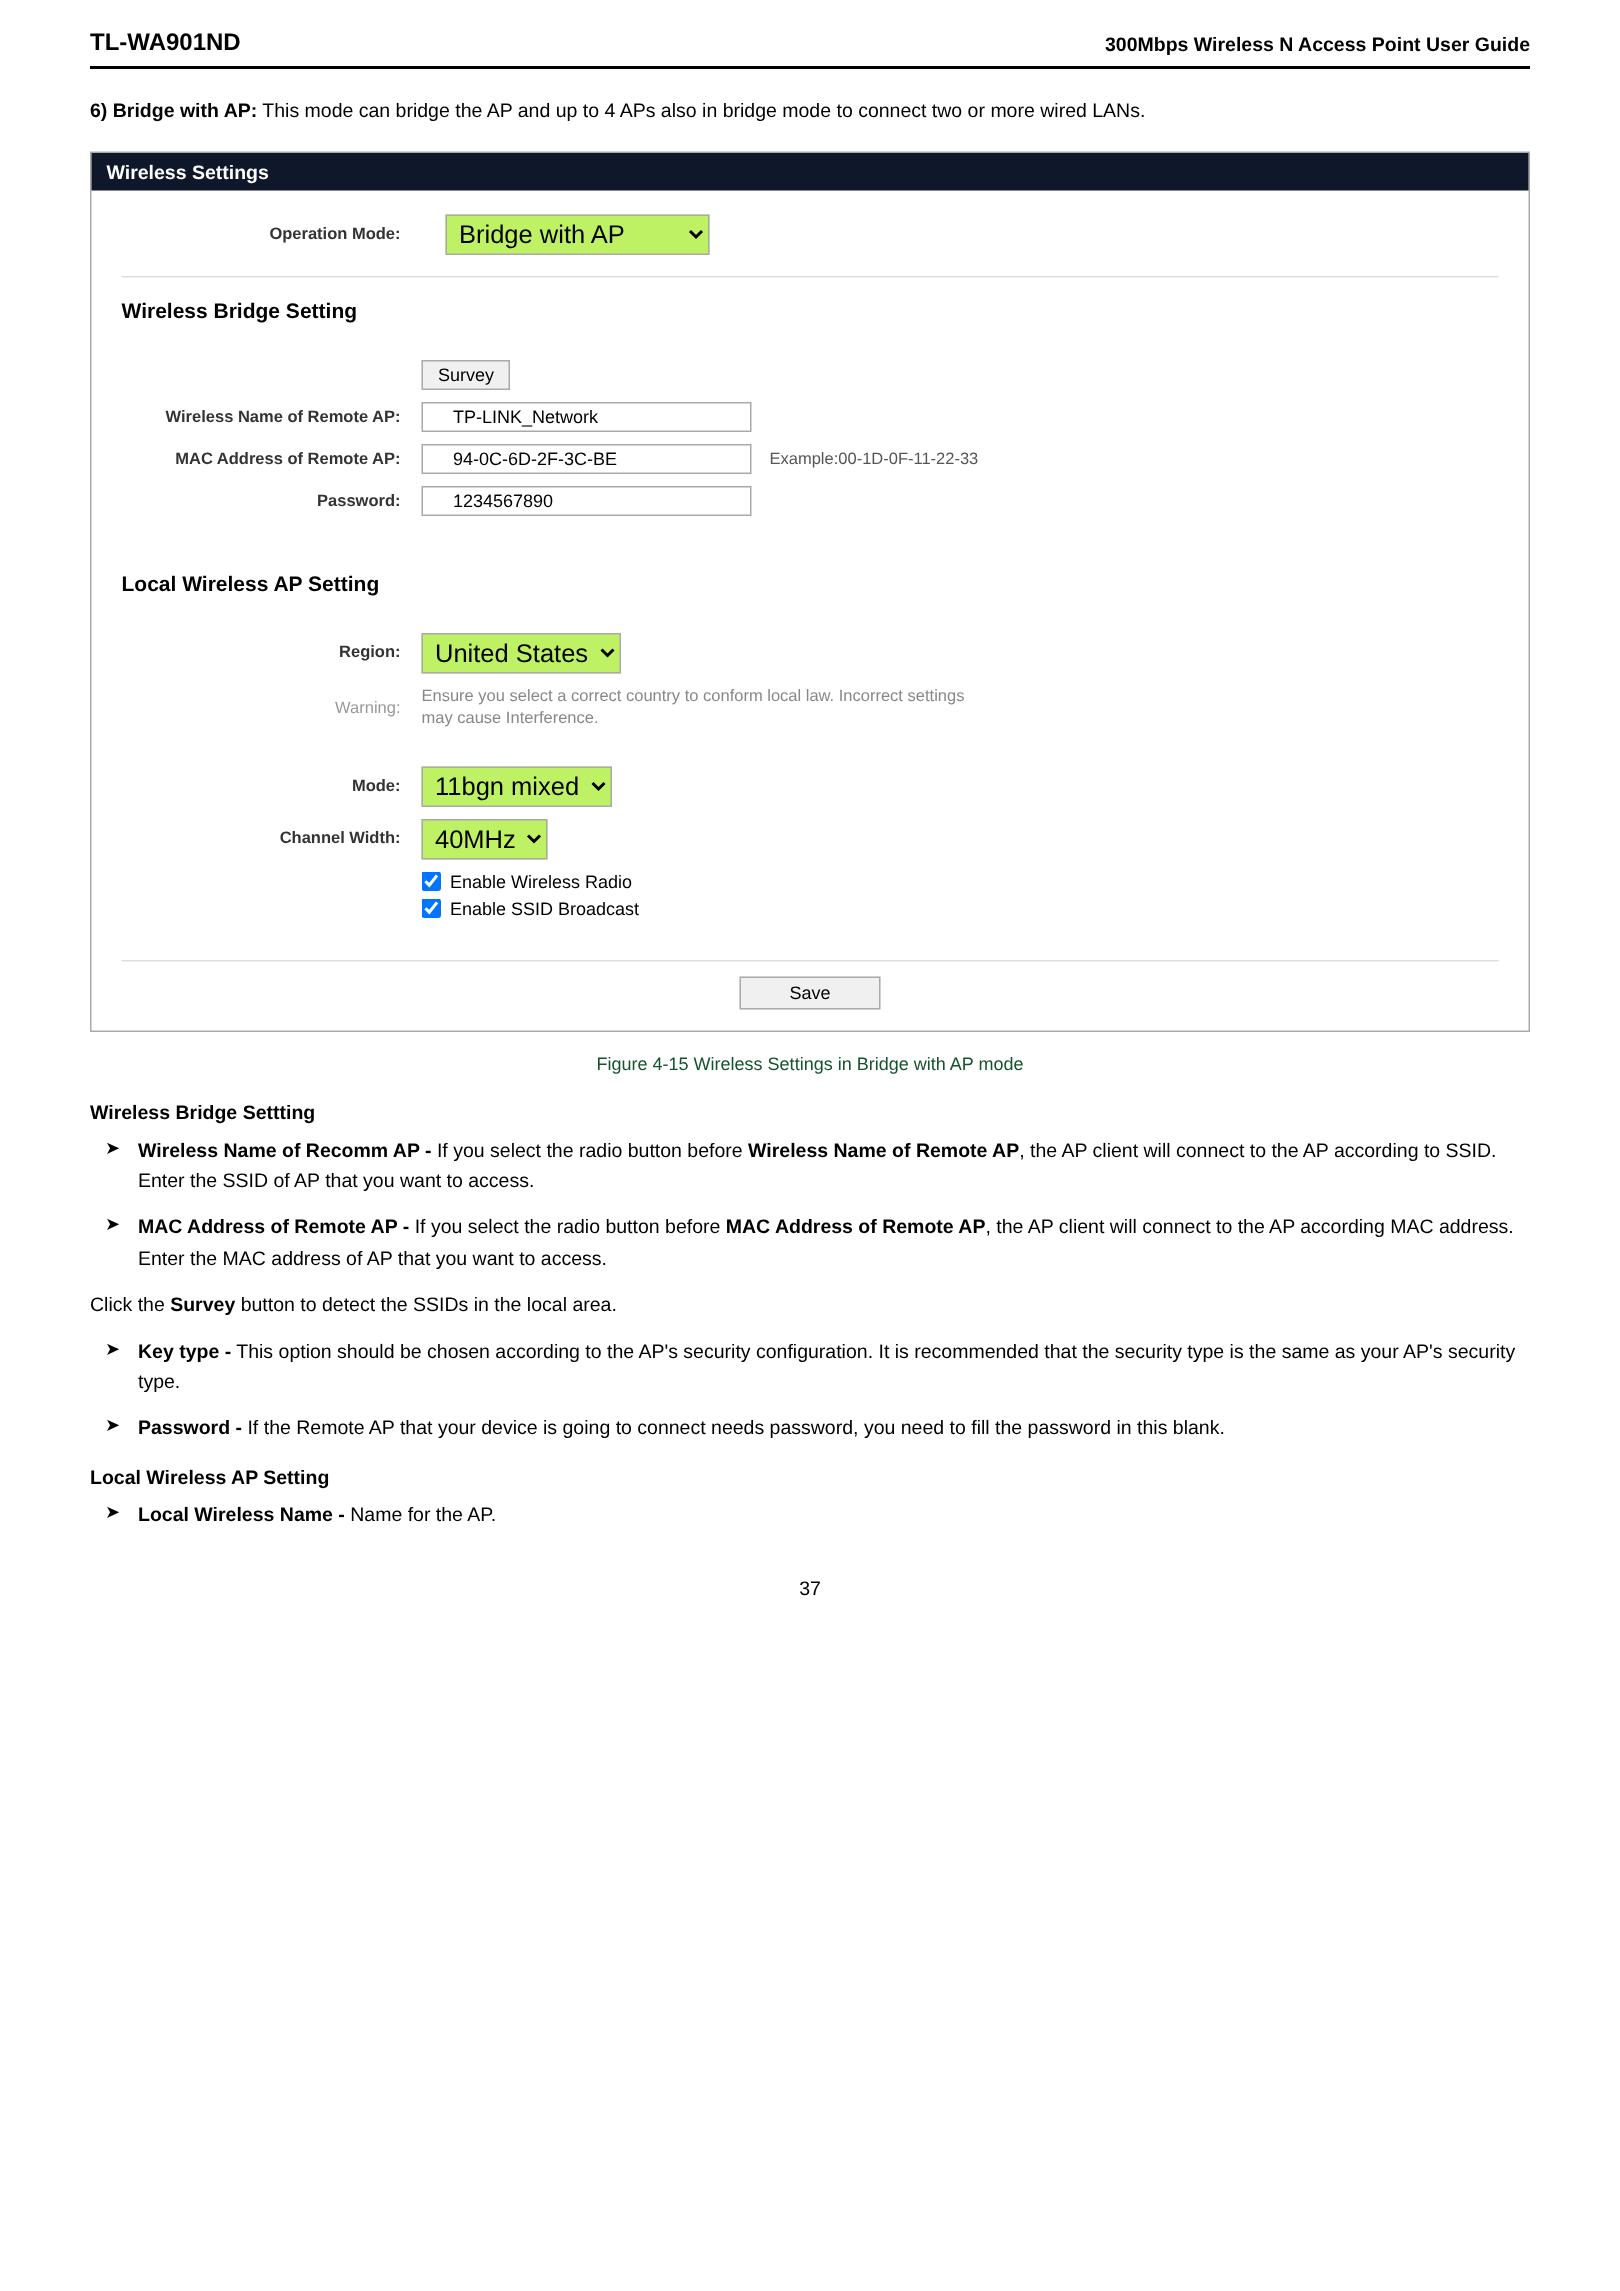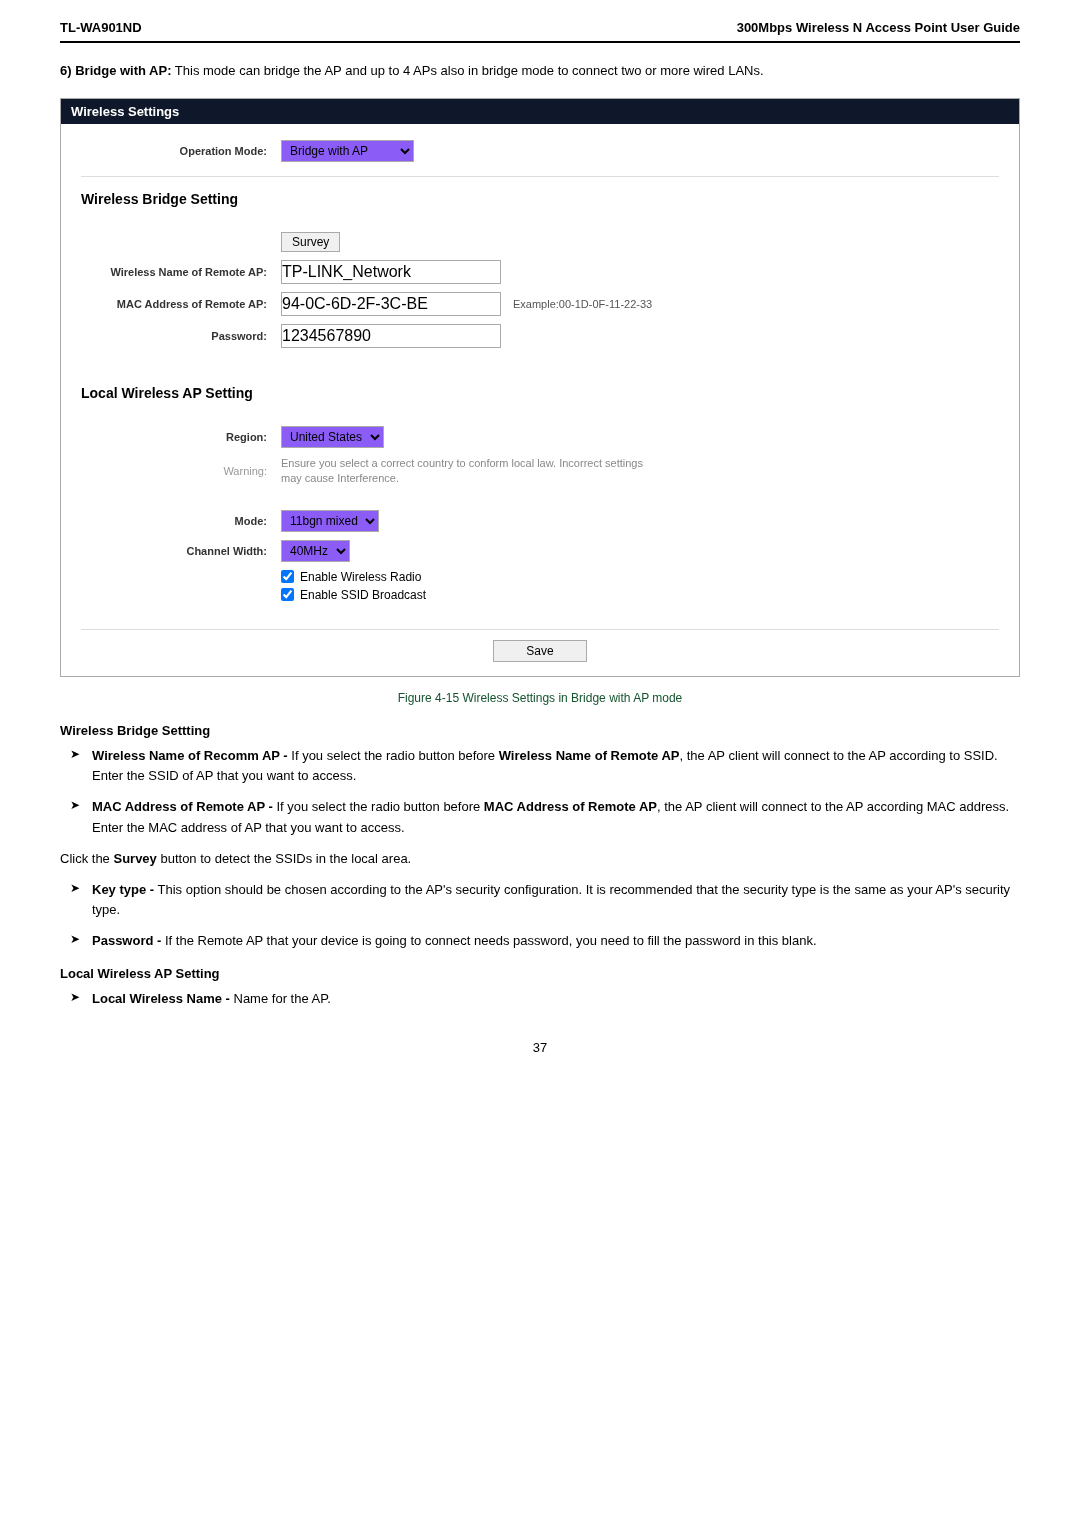--- a/index.html
+++ b/index.html
@@ -15,21 +15,21 @@
     .header-bar {
       border-bottom: 2px solid #000;
       display: flex;
       justify-content: space-between;
       align-items: center;
       padding-bottom: 6px;
       margin-bottom: 18px;
     }
     .header-model {
       font-weight: bold;
-      font-size: 13px;
+      font-size: 16px;
     }
     .header-title {
       font-weight: bold;
       font-size: 13px;
     }
     .intro-para {
       margin-bottom: 16px;
       font-size: 13px;
       line-height: 1.6;
     }
@@ -71,29 +71,29 @@
       color: #999;
       font-size: 11px;
     }
     .form-value {
       display: flex;
       align-items: center;
       gap: 8px;
     }
 
     select {
-      font-size: 12px;
+      font-size: 17px;
       padding: 2px 4px;
       border: 1px solid #aaa;
-      background: #8b5cf6;
+      background: #bef264;
       cursor: pointer;
     }
     input[type="text"] {
-      font-size: 16px;
-      padding: 2px 0;
+      font-size: 12px;
+      padding: 2px 20px;
       border: 1px solid #aaa;
       width: 180px;
     }
     input[type="text"].wide { width: 220px; }
 
     .section-title {
       font-weight: bold;
       font-size: 14px;
       margin: 14px 0 10px 0;
       border-bottom: none;
@@ -187,20 +187,21 @@
       text-align: center;
       margin-top: 30px;
       font-size: 13px;
     }
 
     .op-row {
       display: flex;
       align-items: center;
       margin-bottom: 6px;
       padding: 6px 0;
+      gap: 16px;
     }
 
     .also-ssid {
       font-size: 11px;
       color: #555;
       margin-left: 8px;
     }
 
     .divider {
       border: none;

